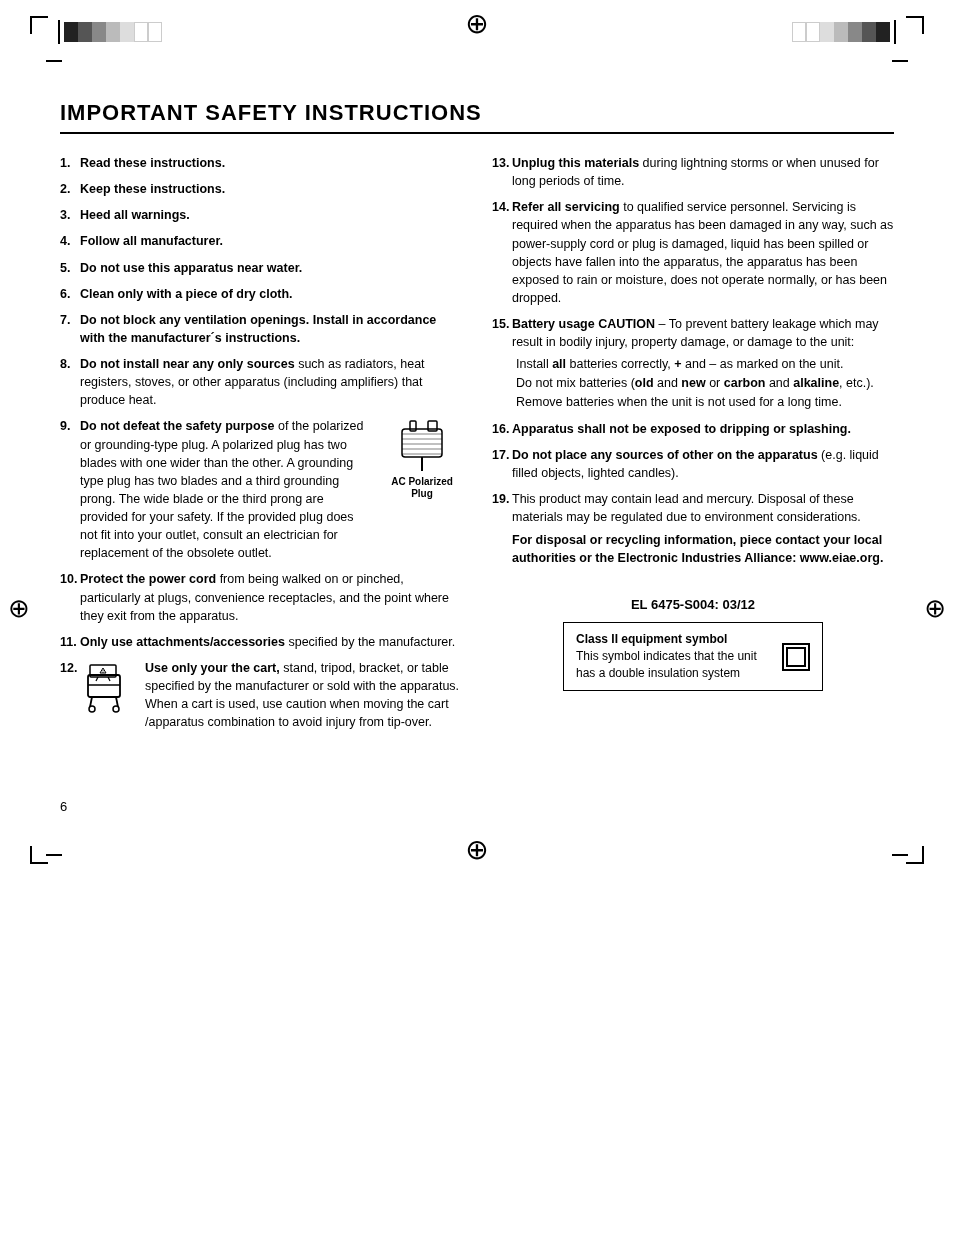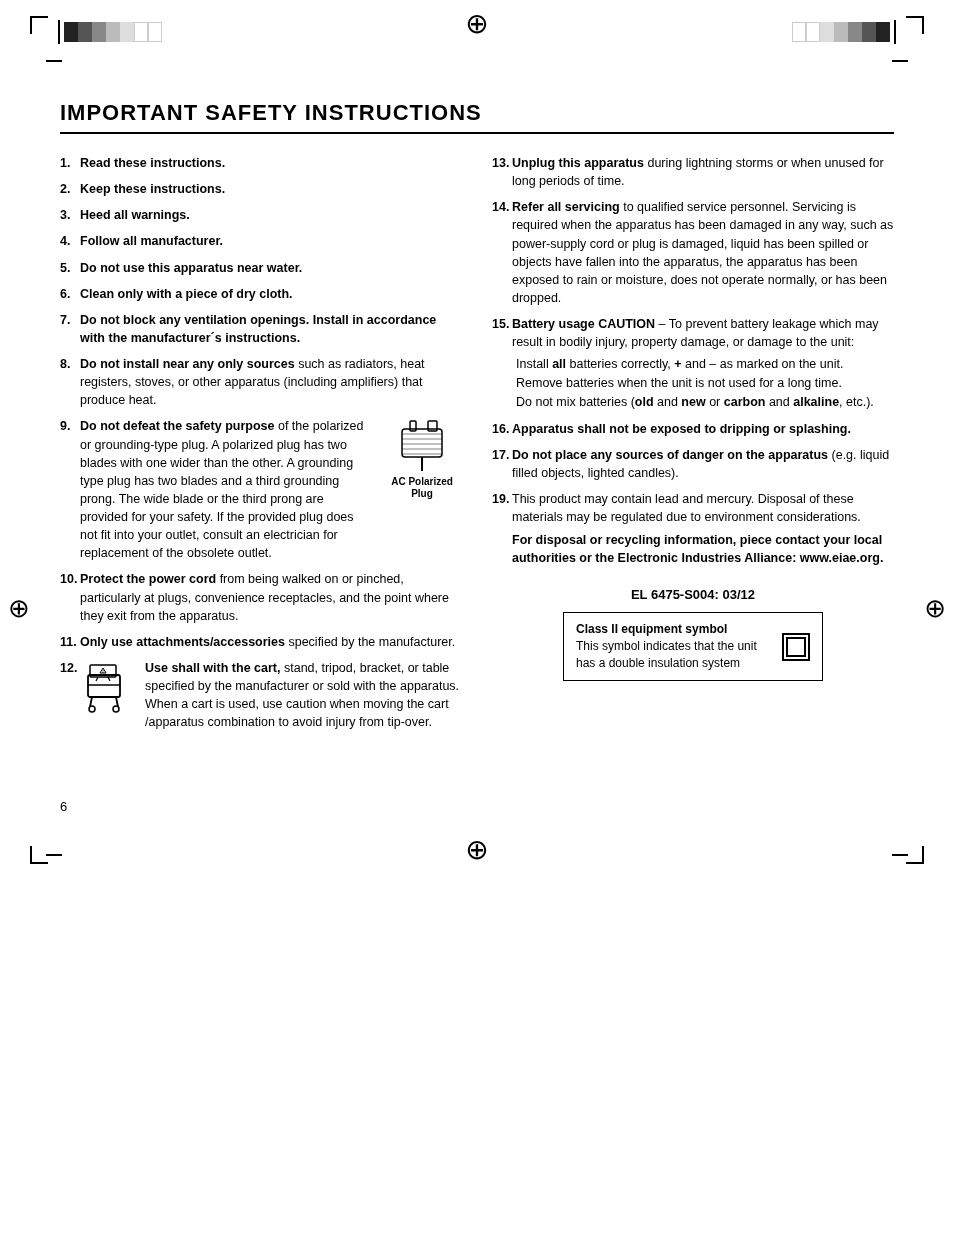--- a/index.html
+++ b/index.html
@@ -150,21 +150,21 @@
       left: 0;
       top: 0;
       font-weight: bold;
     }
 
     
     .el-number {
       text-align: center;
       font-weight: bold;
       font-size: 13px;
-      margin-top: 20px;
+      margin-top: 30px;
       margin-bottom: 10px;
     }
 
     
     .class2-box {
       border: 1.5px solid #000;
       padding: 8px 12px;
       display: flex;
       align-items: center;
       gap: 10px;
@@ -365,63 +365,63 @@
                   <rect x="10" y="2" width="26" height="12" rx="1" fill="none" stroke="#000" stroke-width="1.5"></rect>
                   <line x1="18" y1="14" x2="16" y2="18" stroke="#000" stroke-width="1.2"></line>
                   <line x1="28" y1="14" x2="30" y2="18" stroke="#000" stroke-width="1.2"></line>
 
                   <path d="M23 5 L20 10 L26 10 Z" fill="none" stroke="#000" stroke-width="1"></path>
                   <line x1="23" y1="7" x2="23" y2="8.5" stroke="#000" stroke-width="0.8"></line>
                   <circle cx="23" cy="9.5" r="0.5" fill="#000"></circle>
                 </svg>
               </div>
               <div class="item12-text">
-                <b>Use shall with the cart,</b>
+                <b>Use only your the cart,</b>
                 <span> stand, tripod, bracket, or table specified by the manufacturer or sold with the apparatus. When a cart is used, use caution when moving the cart /apparatus combination to avoid injury from tip-over.</span>
               </div>
             </div>
           </li>
 
         </ol>
       </div>
 
       <div class="col-right">
         <ol class="right-list">
 
           <li>
             <span class="item-num">13.</span>
-            <b>Unplug this apparatus</b>
+            <b>Unplug this materials</b>
             <span> during lightning storms or when unused for long periods of time.</span>
           </li>
 
           <li>
             <span class="item-num">14.</span>
             <b>Refer all servicing</b>
             <span> to qualified service personnel. Servicing is required when the apparatus has been damaged in any way, such as power-supply cord or plug is damaged, liquid has been spilled or objects have fallen into the apparatus, the apparatus has been exposed to rain or moisture, does not operate normally, or has been dropped.</span>
           </li>
 
           <li>
             <span class="item-num">15.</span>
             <b>Battery usage CAUTION</b>
             <span> – To prevent battery leakage which may result in bodily injury, property damage, or damage to the unit:</span>
             <div style="margin-top:4px; padding-left:4px; line-height:1.5;">
               <div>Install <b>all</b> batteries correctly, <b>+</b> and – as marked on the unit.</div>
+              <div>Do not mix batteries (<b>old</b> and <b>new</b> or <b>carbon</b> and <b>alkaline</b>, etc.).</div>
               <div>Remove batteries when the unit is not used for a long time.</div>
-              <div>Do not mix batteries (<b>old</b> and <b>new</b> or <b>carbon</b> and <b>alkaline</b>, etc.).</div>
             </div>
           </li>
 
           <li>
             <span class="item-num">16.</span>
             <b>Apparatus shall not be exposed to dripping or splashing.</b>
           </li>
 
           <li>
             <span class="item-num">17.</span>
-            <b>Do not place any sources of danger on the apparatus</b>
+            <b>Do not place any sources of other on the apparatus</b>
             <span> (e.g. liquid filled objects, lighted candles).</span>
           </li>
 
           <li>
             <span class="item-num">19.</span>
             <span> This product may contain lead and mercury. Disposal of these materials may be regulated due to environment considerations.</span>
             <div style="margin-top:5px;">
               <b>For disposal or recycling information, piece contact your local authorities or the Electronic Industries Alliance: www.eiae.org.</b>
             </div>
           </li>

